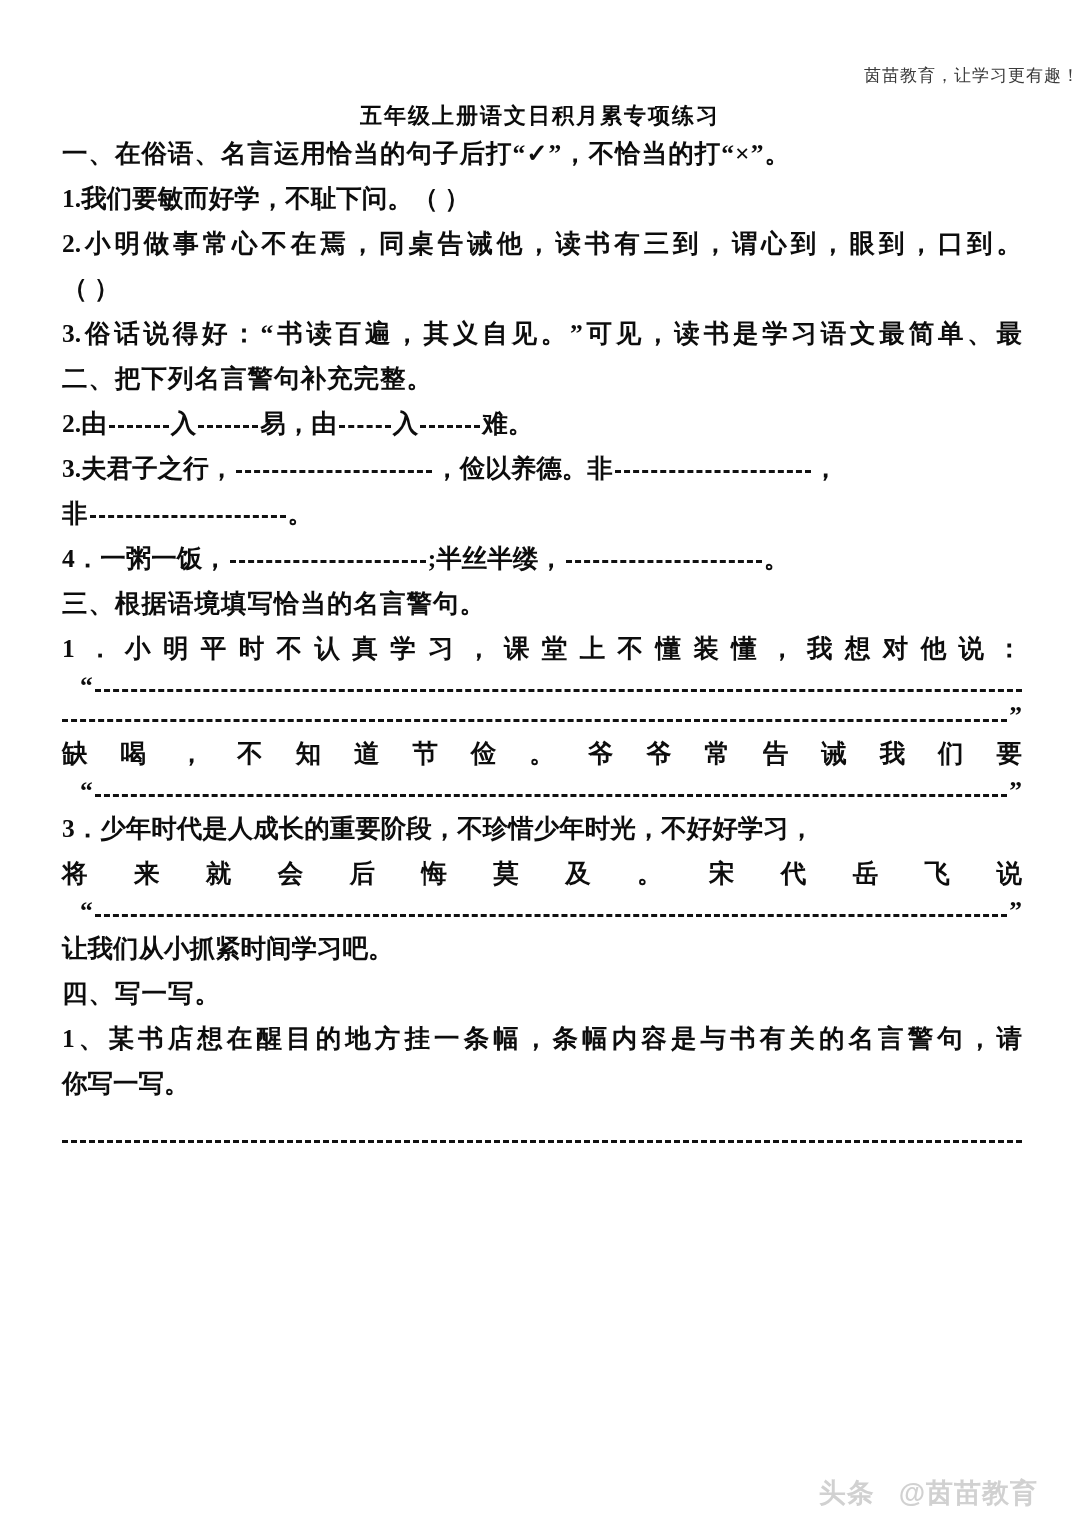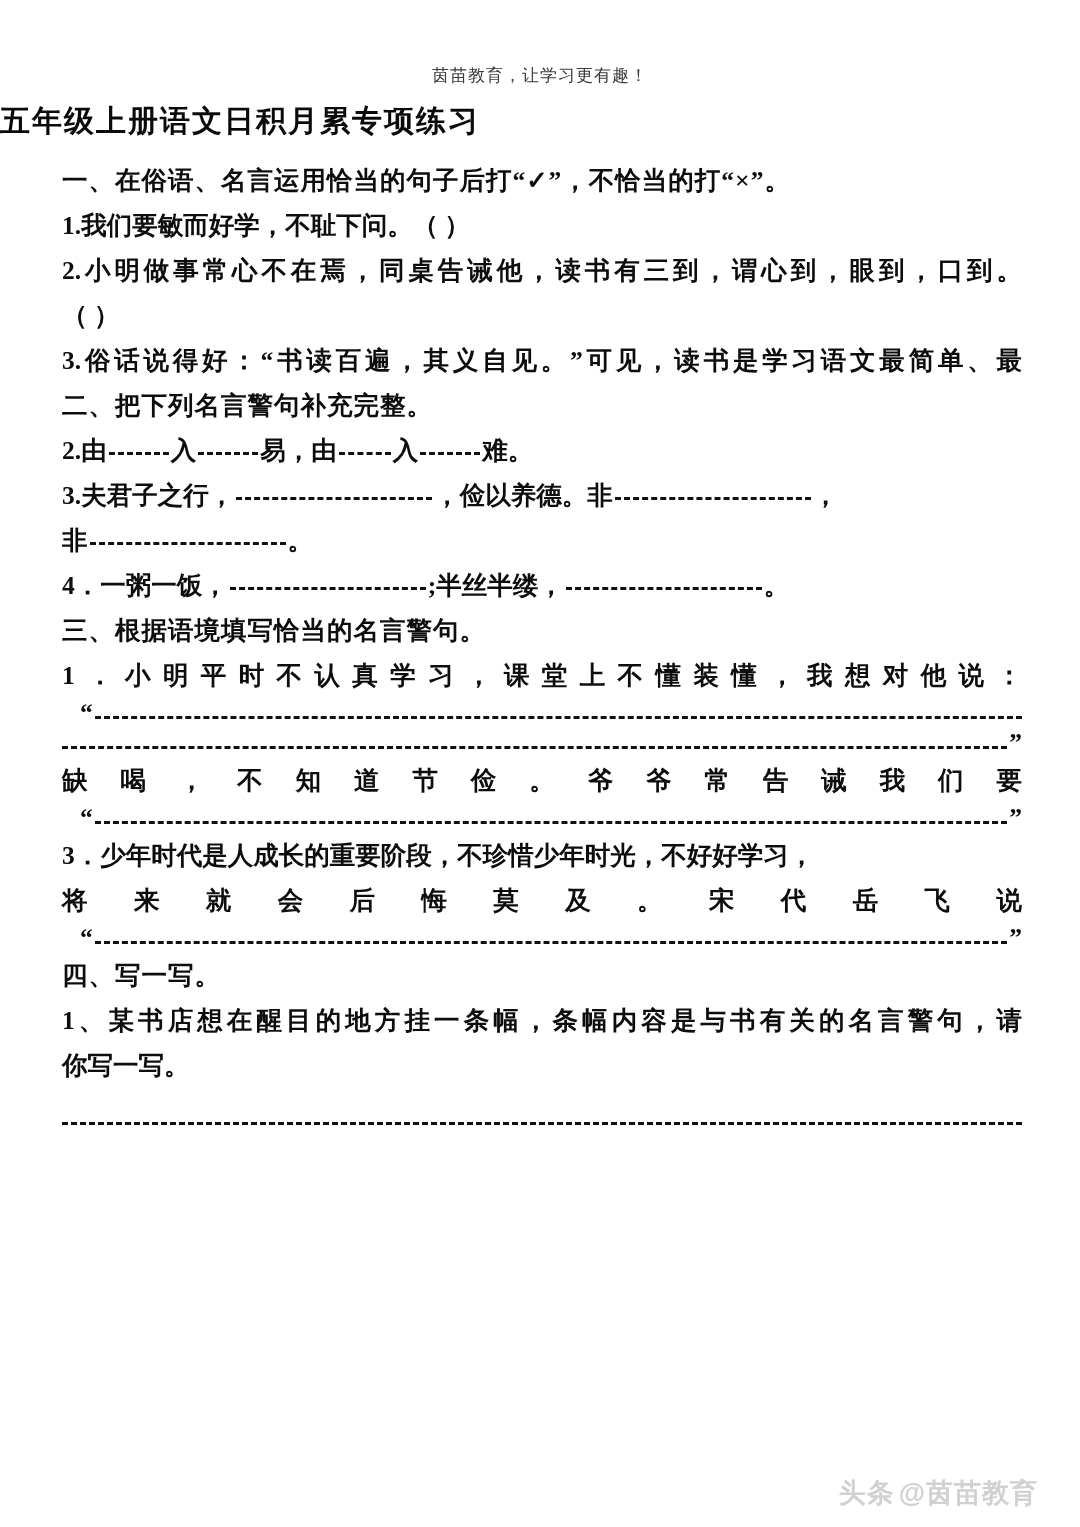--- a/index.html
+++ b/index.html
@@ -16,41 +16,41 @@
     position: relative;
     width: 1080px;
     height: 1527px;
     background: #ffffff;
     overflow: hidden;
     box-sizing: border-box;
   }
 
   
   .brand-header {
-    text-align: center;
+    text-align: right;
     font-size: 17px;
     color: #3a3a3a;
     letter-spacing: 1px;
     padding-top: 64px;
     font-family: "Liberation Serif", "DejaVu Serif", serif;
   }
 
   .doc-title {
-    font-size: 30px;
+    text-align: center;
+    font-size: 22px;
     font-weight: bold;
     letter-spacing: 2px;
     margin-top: 14px;
     color: #0a0a0a;
     font-family: "Liberation Serif", "DejaVu Serif", serif;
   }
 
   
   .body-area {
     padding: 0 58px 0 62px;
-    margin-top: 16px;
   }
 
   .line {
     font-size: 25.5px;
     line-height: 45px;
     color: #0d0d0d;
     font-weight: bold;
     font-family: "Liberation Serif", "DejaVu Serif", serif;
     white-space: pre-wrap;
     word-break: break-all;
@@ -126,21 +126,21 @@
     right: 42px;
     bottom: 16px;
     font-size: 27px;
     font-weight: bold;
     color: #c9c9c9;
     opacity: 0.85;
     letter-spacing: 1px;
     white-space: nowrap;
     font-family: "Liberation Sans", "DejaVu Sans", sans-serif;
   }
-  .watermark .wm-logo { margin-right: 4px; }
+  .watermark .wm-logo { margin-right: 24px; }
 </style>
 </head>
 <body>
 
 <div class="page">
 
   <div class="brand-header">茵苗教育，让学习更有趣！</div>
 
   <div class="doc-title">五年级上册语文日积月累专项练习</div>
 
@@ -183,20 +183,21 @@
     </div>
 
     <div class="line">3．少年时代是人成长的重要阶段，不珍惜少年时光，不好好学习，</div>
     <div class="line spread">将来就会后悔莫及。宋代岳飞说</div>
     <div class="quote-blank-row pad-left">
       <span class="open-q">“</span>
       <span class="rule"></span>
       <span class="close-q">”</span>
     </div>
 
+    <div class="line">让我们从小抓紧时间学习吧。</div>
 
     <div class="section-head">四、写一写。</div>
     <div class="line justify">1、某书店想在醒目的地方挂一条幅，条幅内容是与书有关的名言警句，请</div>
     <div class="line">你写一写。</div>
 
     <div class="long-answer-rule"></div>
 
   </div>
 
   <div class="watermark">

